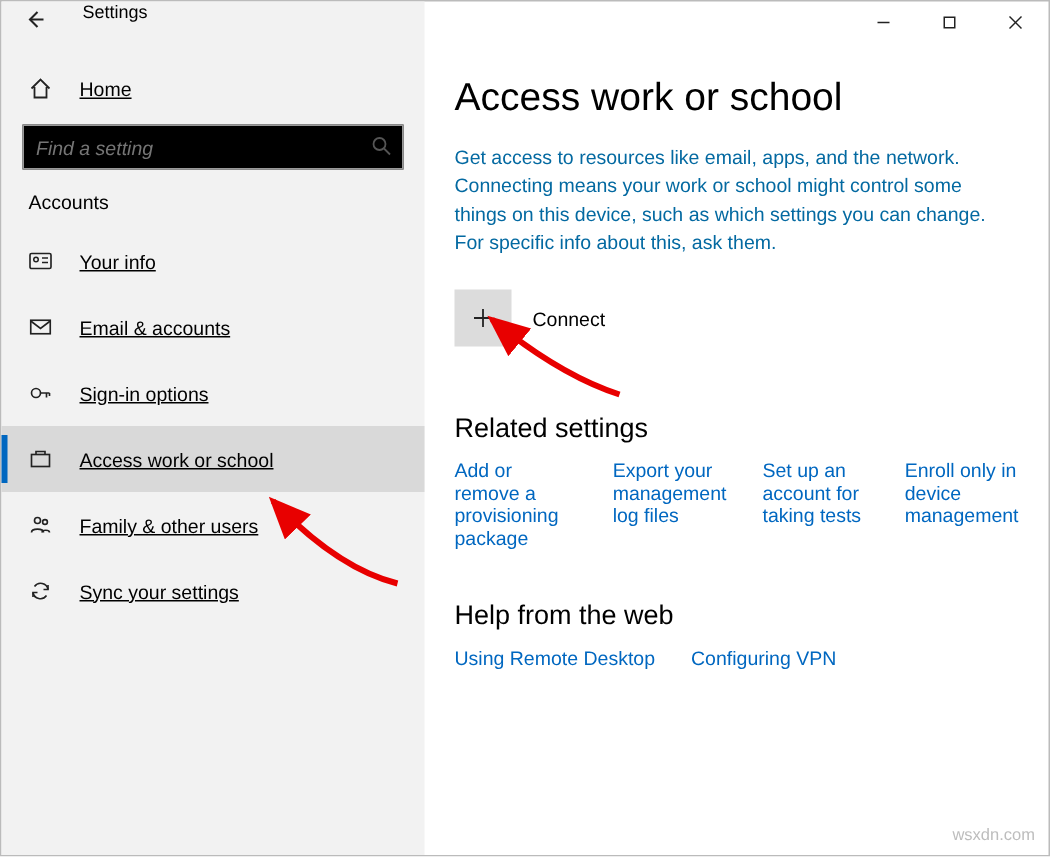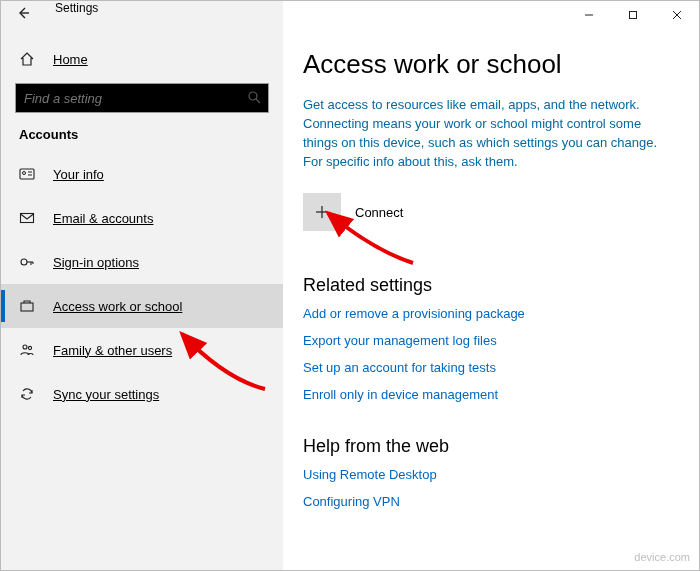--- a/index.html
+++ b/index.html
@@ -64,21 +64,21 @@
     font-style: italic;
     color: #666;
     outline:none;
   }
   .search-icon {
     position:absolute; right:8px; top:7px;
     width:14px; height:14px;
     pointer-events:none;
   }
   .section-head {
-    font-weight: 700;
+    font-weight: 400;
     font-size: 13px;
     padding: 0 18px 10px 18px;
   }
   .nav-item {
     display:flex; align-items:center;
     height: 44px;
     padding: 0 18px;
     gap: 18px;
     cursor:pointer;
     position:relative;
@@ -133,21 +133,21 @@
     font-size:18px;
   }
   .subhead {
     font-size: 18px;
     font-weight: 400;
     margin-top: 44px;
     margin-bottom: 10px;
   }
   .subhead.sm { margin-top: 34px; }
   .link-list {
-    display:flex; flex-direction:column; gap:12px;
+    display:flex; flex-direction:row; gap:24px;
   }
   .link {
     color:#0067c0;
     font-size:13px;
     cursor:pointer;
     width:fit-content;
   }
   
   .arrow {
     position:absolute;
@@ -331,14 +331,14 @@
 
   <svg class="arrow" style="left:318px; top:205px;" width="100" height="62" viewBox="0 0 100 62">
     <defs>
         <marker id="ah2" markerWidth="8" markerHeight="8" refX="6" refY="3" orient="auto">
           <path d="M0,0 L7,3 L0,6 Z" fill="#e80000"></path>
         </marker>
       </defs>
     <path d="M95 58 Q55 45 10 8" stroke="#e80000" stroke-width="4" fill="none" marker-end="url(#ah2)"></path>
   </svg>
 
-  <div class="watermark">device.com</div>
+  <div class="watermark">wsxdn.com</div>
 </div>
 
 </body></html>

